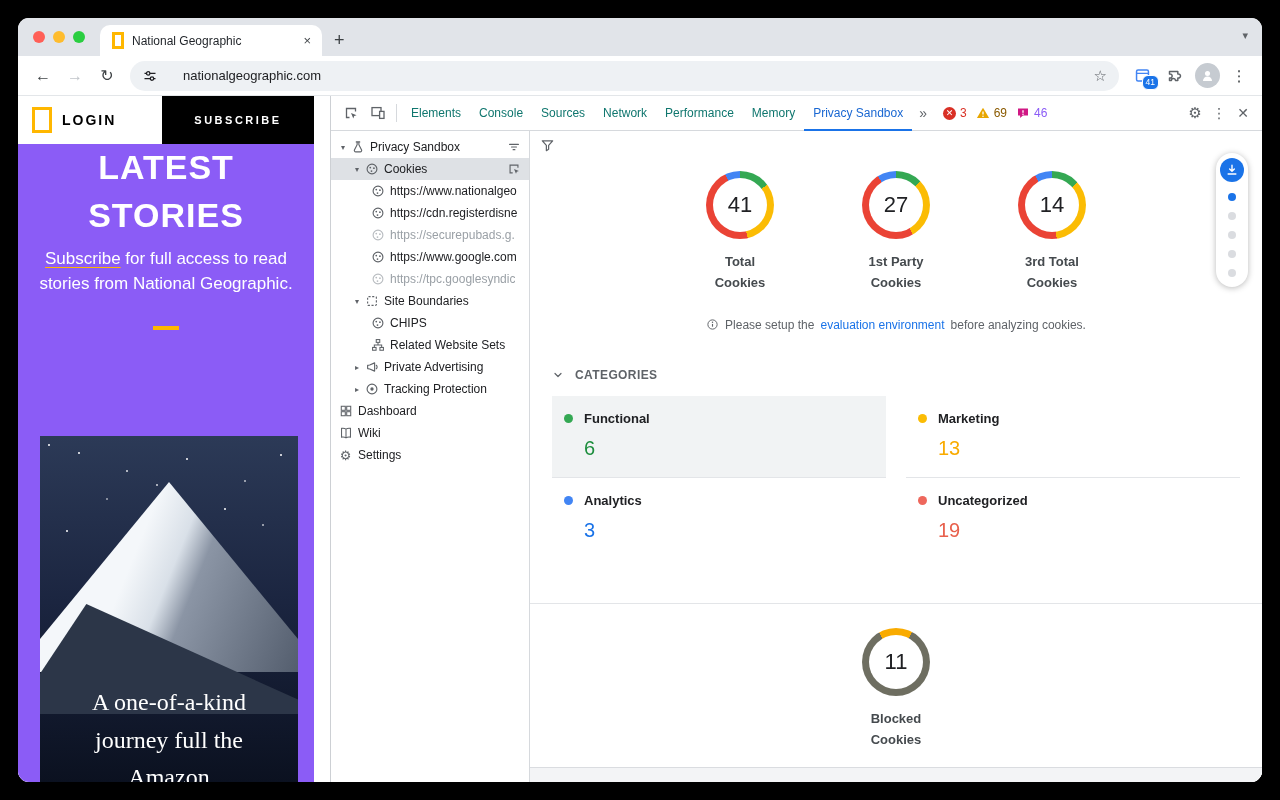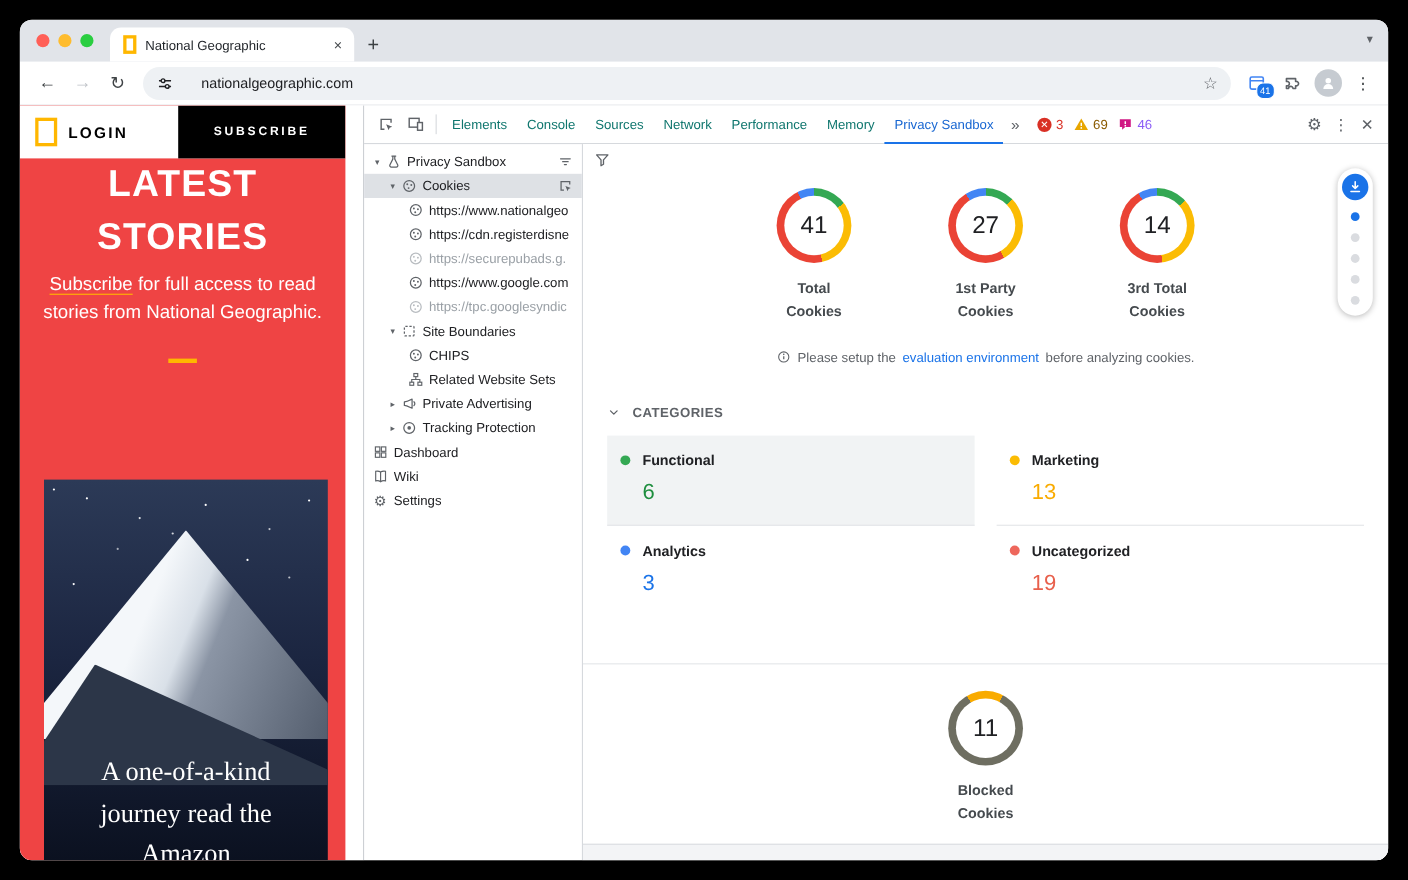--- a/index.html
+++ b/index.html
@@ -30,21 +30,21 @@
   .ext-wrap { position:relative; width:30px; height:30px; display:grid; place-items:center; color:#4285f4; }
   .ext-badge { position:absolute; right:-2px; bottom:1px; background:#1a73e8; color:#fff; font-size:8.5px; line-height:1; padding:2px 3px; border-radius:6px; border:1.5px solid #fff; }
   .tool-ic { width:30px; height:30px; display:grid; place-items:center; color:#5f6368; }
   .avatar { width:25px; height:25px; border-radius:50%; background:#c6cbd1; display:grid; place-items:center; color:#fff; margin:0 4px; }
   .kebab { font-size:15px; color:#3f4346; width:26px; text-align:center; }
 
   
   .content { flex:1; min-height:0; display:flex; background:#fff; }
 
   
-  .site { width:296px; flex:none; background:#ef4444; position:relative; overflow:hidden; }
+  .site { width:296px; flex:none; background:#8b5cf6; position:relative; overflow:hidden; }
   .site-header { height:48px; background:#fff; display:flex; align-items:stretch; }
   .sh-left { display:flex; align-items:center; flex:1; }
   .ng-logo { width:20px; height:26px; border:3px solid #ffb700; margin-left:14px; }
   .login { font-size:14px; font-weight:bold; letter-spacing:2px; color:#000; margin-left:10px; }
   .subscribe { width:152px; background:#000; color:#fff; font-size:11px; font-weight:bold; letter-spacing:2.5px; display:grid; place-items:center; }
   .hero { color:#fff; text-align:center; }
   .headline { font-size:34px; font-weight:800; letter-spacing:1px; line-height:1.4; }
   .promo { margin:8px auto 0; width:256px; font-size:17px; line-height:1.45; }
   .promo a { color:#fff; text-decoration:underline; text-decoration-color:#ffb700; text-underline-offset:3px; }
   .rule { width:26px; height:4px; background:#ffb700; margin:30px auto 0; }
@@ -297,21 +297,21 @@
           <a href="#">Subscribe</a><span> for full access to read stories from National Geographic.</span>
         </p>
         <div class="rule"></div>
       </div>
       <div class="photo">
         <span class="stars"></span>
         <div class="peak"></div>
         <div class="ridge"></div>
         <div class="story">
           <div>A one-of-a-kind</div>
-          <div>journey read the</div>
+          <div>journey full the</div>
           <div>Amazon</div>
         </div>
       </div>
     </div>
     <div class="site-scroll"></div>
 
     <div class="devtools">
 
       <div class="dt-toolbar">
         <span class="dt-icon">

